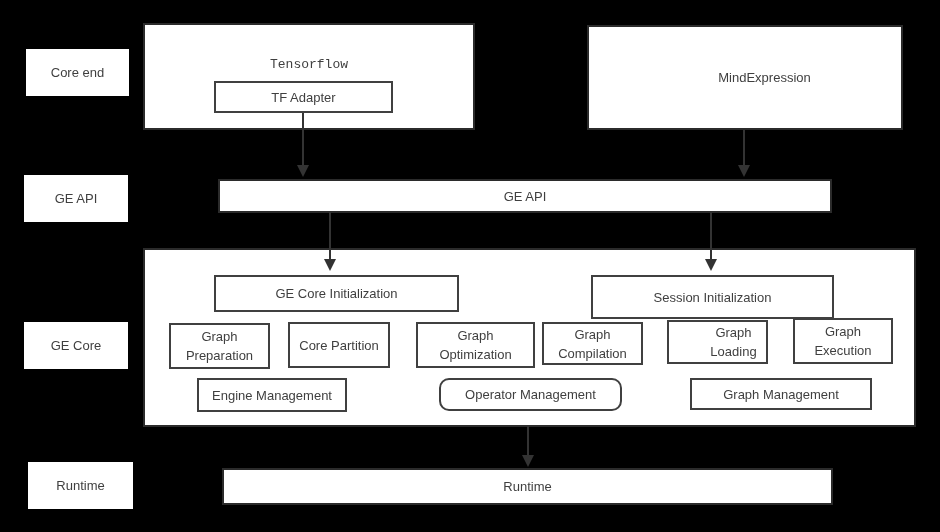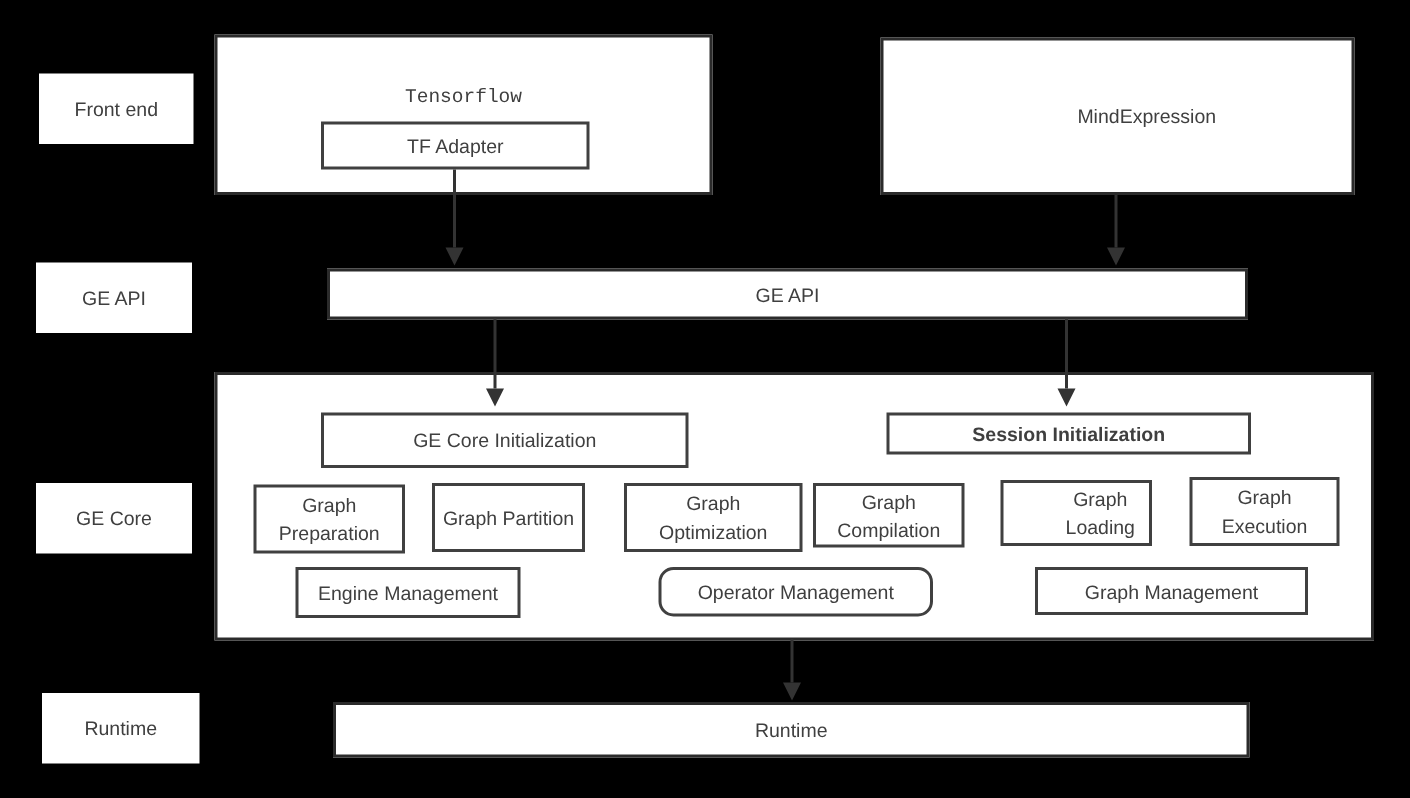--- a/index.html
+++ b/index.html
@@ -80,21 +80,21 @@
     text-align: center;
     display: flex;
     align-items: center;
     justify-content: center;
     padding: 0 4px;
   }
   #box-tfadapter { left: 214px; top: 81px; width: 179px; height: 32px; text-align: right; }
 
   
   #box-gecoreinit  { left: 69px;  top: 25px;  width: 245px; height: 37px; }
-  #box-sessioninit { left: 446px; top: 25px;  width: 243px; height: 28px; font-weight: bold; }
+  #box-sessioninit { left: 446px; top: 25px;  width: 243px; height: 44px; }
   #box-gprep  { left: 24px;  top: 73px;  width: 101px; height: 46px; }
   #box-gpart  { left: 143px; top: 72px;  width: 102px; height: 46px; }
   #box-gopt   { left: 271px; top: 72px;  width: 119px; height: 46px; }
   #box-gcomp  { left: 397px; top: 72px;  width: 101px; height: 43px; }
   #box-gload  { left: 522px; top: 70px;  width: 101px; height: 44px; padding-left: 36px; }
   #box-gexec  { left: 648px; top: 68px;  width: 100px; height: 46px; }
   #box-engmgmt { left: 52px;  top: 128px; width: 150px; height: 34px; }
   #box-opmgmt  { left: 294px; top: 128px; width: 183px; height: 33px; border-radius: 10px; }
   #box-grmgmt  { left: 545px; top: 128px; width: 182px; height: 32px; }
 
@@ -138,40 +138,40 @@
 
   #arrow-rt  { left: 522px; top: 426px; height: 41px; }
   #arrow-rt .stem  { height: 29px; }
   #arrow-rt .head  { top: 29px; }
 </style>
 </head>
 <body>
 
 <div class="stage">
 
-  <div class="side-label" id="lbl-frontend">Front end</div>
+  <div class="side-label" id="lbl-frontend">Core end</div>
   <div class="side-label" id="lbl-geapi">GE API</div>
   <div class="side-label" id="lbl-gecore">GE Core</div>
   <div class="side-label" id="lbl-runtime">Runtime</div>
 
   <div class="outer-box" id="box-tensorflow">
     <div class="outer-title">Tensorflow</div>
   </div>
   <div class="inner-box" id="box-tfadapter">TF Adapter</div>
 
   <div class="outer-box" id="box-mindexpr">MindExpression</div>
 
   <div class="bar" id="bar-geapi">GE API</div>
 
   <div class="outer-box" id="box-gecore">
     <div class="inner-box" id="box-gecoreinit">GE Core Initialization</div>
     <div class="inner-box" id="box-sessioninit">Session Initialization</div>
 
     <div class="inner-box" id="box-gprep">Graph Preparation</div>
-    <div class="inner-box" id="box-gpart">Graph Partition</div>
+    <div class="inner-box" id="box-gpart">Core Partition</div>
     <div class="inner-box" id="box-gopt">Graph Optimization</div>
     <div class="inner-box" id="box-gcomp">Graph Compilation</div>
     <div class="inner-box" id="box-gload">Graph Loading</div>
     <div class="inner-box" id="box-gexec">Graph Execution</div>
 
     <div class="inner-box" id="box-engmgmt">Engine Management</div>
     <div class="inner-box" id="box-opmgmt">Operator Management</div>
     <div class="inner-box" id="box-grmgmt">Graph Management</div>
   </div>
 

